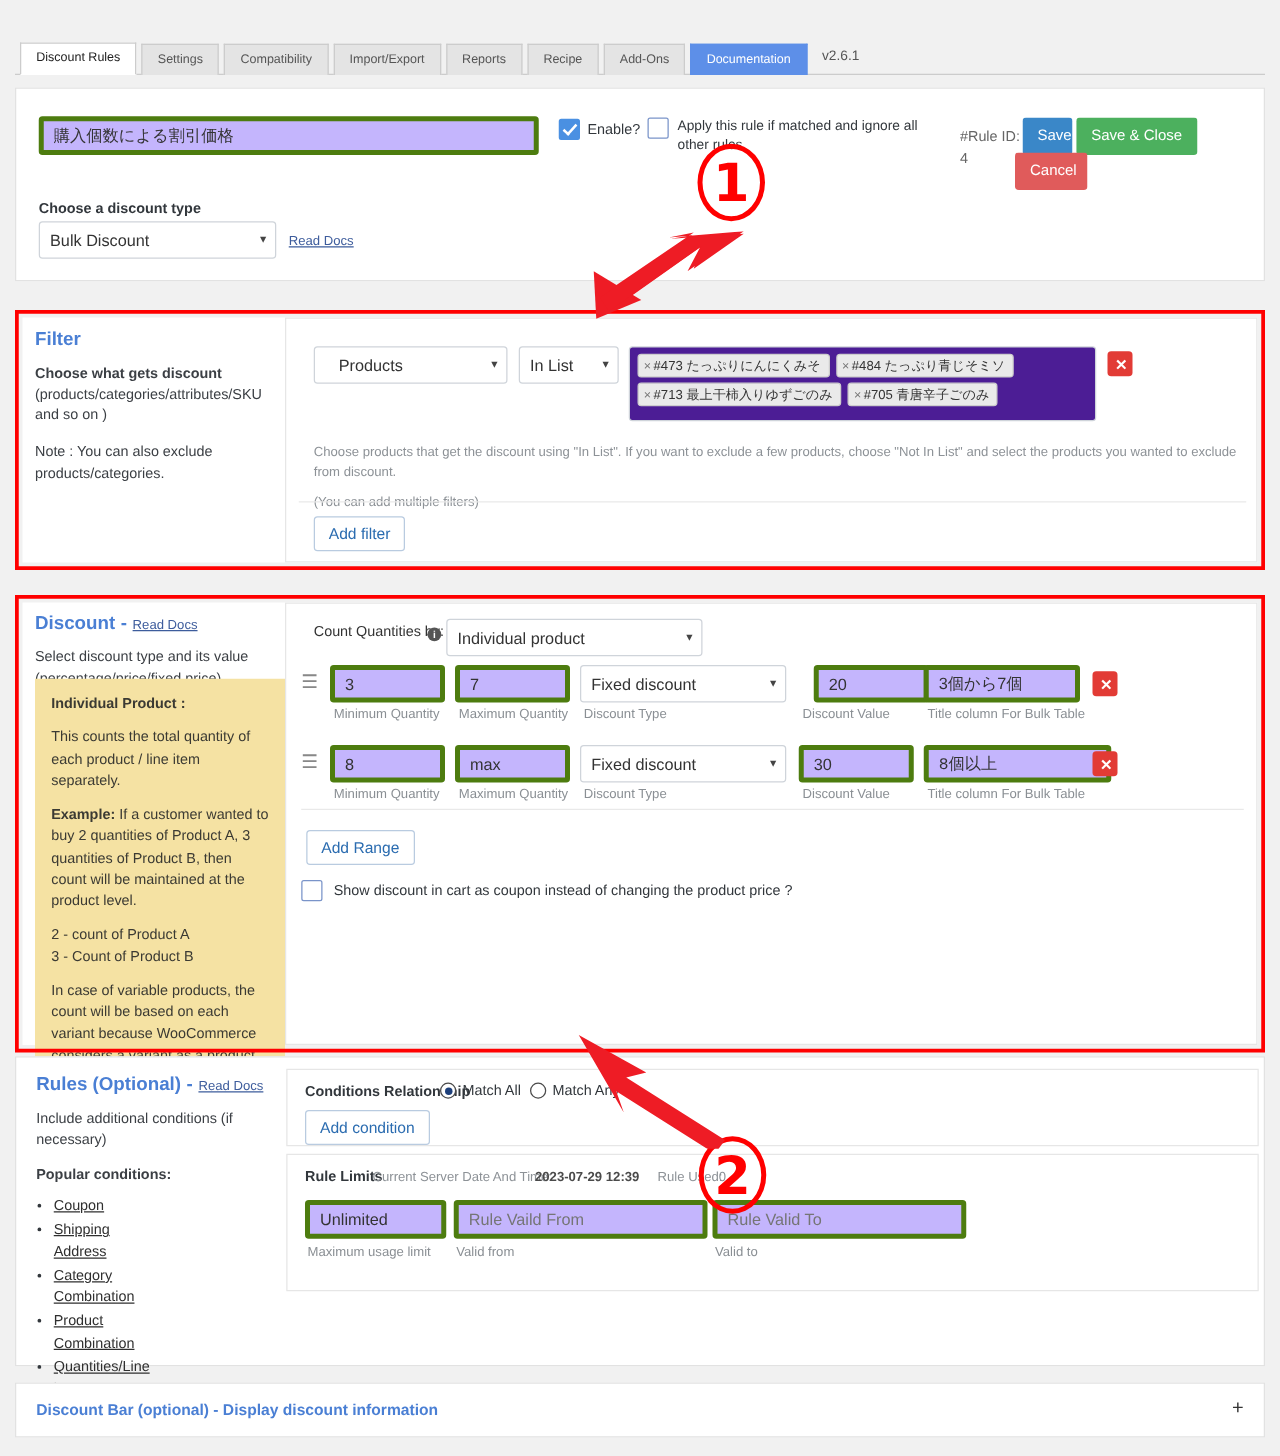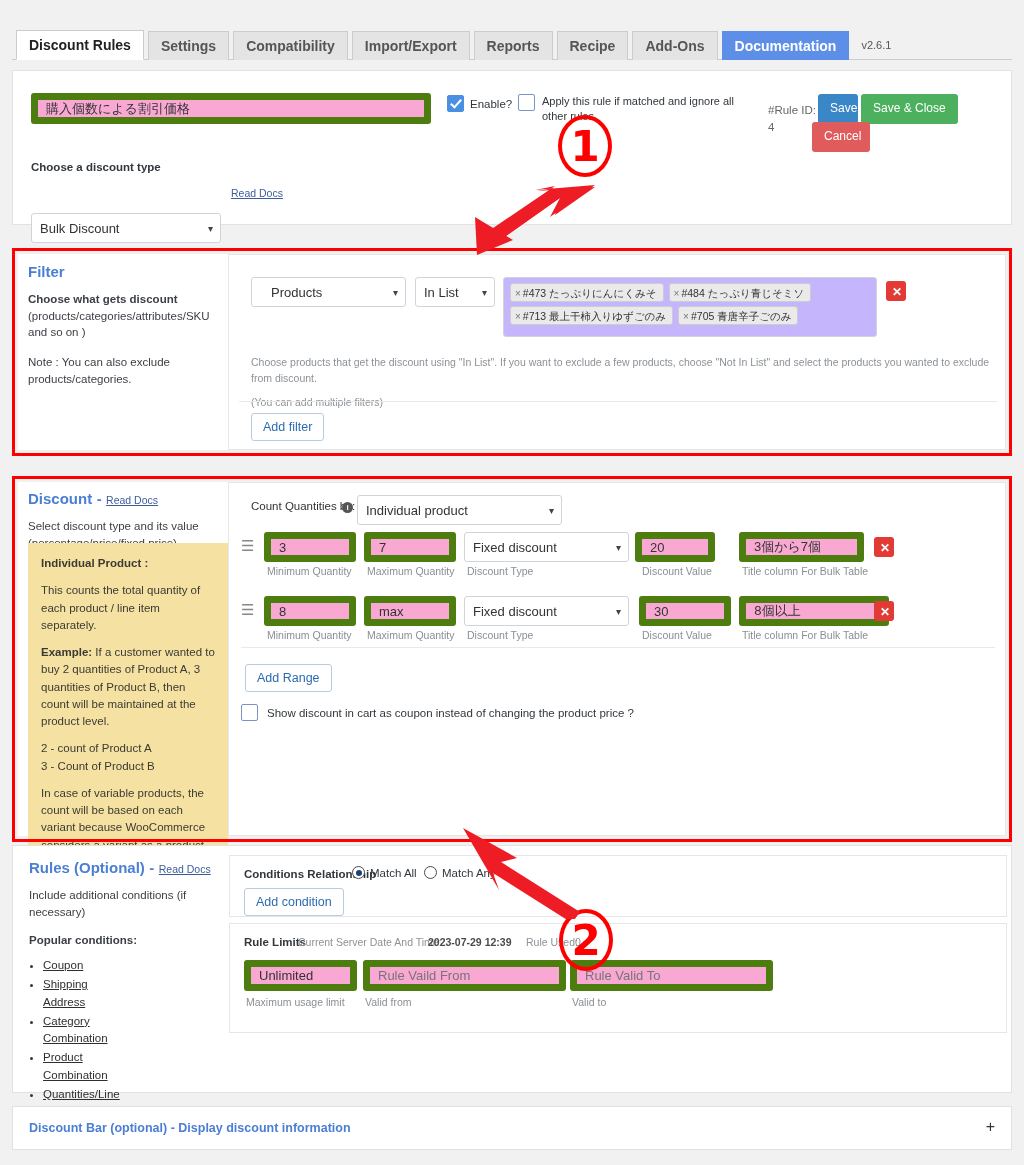--- a/index.html
+++ b/index.html
@@ -23,22 +23,22 @@
     left: 12px; top: 28px;
     width: 1000px;
     height: 32px;
     border-bottom: 1px solid #ccc;
     display: flex;
     align-items: flex-end;
     gap: 4px;
     padding-left: 4px;
   }
   .tab {
-    font-size: 14px;
-    font-weight: bold;
+    font-size: 10px;
+    font-weight: normal;
     padding: 7px 12px 7px 12px;
     background: #e4e4e4;
     border: 1px solid #ccc;
     border-bottom: none;
     color: #555;
     line-height: 1;
     position: relative;
     top: 1px;
     cursor: pointer;
     white-space: nowrap;
@@ -68,23 +68,23 @@
   }
   .redbox {
     position: absolute;
     border: 3px solid #ff0000;
     pointer-events: none;
     z-index: 30;
   }
 
   
   .txtinput {
-    border: 7px solid #4d7c0f;
-    border-radius: 3px;
-    background: #f9a8d4;
+    border: 4px solid #4d7c0f;
+    border-radius: 3px;
+    background: #c4b5fd;
     font-size: 13px;
     padding: 5px 8px;
     color: #333;
     font-family: "Liberation Sans", "DejaVu Sans", sans-serif;
     height: 30px;
   }
   .txtinput.ph { color: #55585c; }
   select.sel {
     -webkit-appearance: none;
     appearance: none;
@@ -200,21 +200,21 @@
     left: 2.5px; top: 2.5px;
     width: 6px; height: 6px;
     border-radius: 50%;
     background: #1d3f7a;
   }
 
   
   .tagbox {
     border: 1px solid #cfd4da;
     border-radius: 3px;
-    background: #c4b5fd;
+    background: #4c1d95;
     padding: 5px 6px;
     display: flex;
     flex-wrap: wrap;
     align-content: flex-start;
     gap: 4px 5px;
   }
   .chip {
     background: #eaeaea;
     border: 1px solid #cdcdcd;
     border-radius: 3px;
@@ -314,21 +314,21 @@
     <div style="position:absolute; left:755px; top:27px; width:52px; font-size:11.5px; color:#666; line-height:2.2;">
       <div>#Rule ID:</div>
       <div style="margin-top:-8px;">4</div>
     </div>
 
     <button class="btn btn-save" style="position:absolute; left:805px; top:23px; width:40px;">Save</button>
     <button class="btn btn-saveclose" style="position:absolute; left:848px; top:23px;">Save &amp; Close</button>
     <button class="btn btn-cancel" style="position:absolute; left:799px; top:51px; width:58px;">Cancel</button>
 
     <div style="position:absolute; left:18px; top:90px; font-size:11.5px; font-weight:bold;">Choose a discount type</div>
-    <div class="selwrap" style="position:absolute; left:18px; top:106px; width:190px;margin-top:36px;">
+    <div class="selwrap" style="position:absolute; left:18px; top:106px; width:190px;">
       <select class="sel" style="width:190px;">
         <option>Bulk Discount</option>
       </select>
       <span class="chev">▾</span>
     </div>
     <span class="readdocs" style="position:absolute; left:218px; top:116px;">Read Docs</span>
   </div>
 
   <div class="redbox" style="left:12px; top:248px; width:1000px; height:208px;"></div>
 
@@ -417,21 +417,21 @@
       <div style="position:absolute; left:0; top:48px; width:778px; height:60px;">
         <span class="drag" style="position:absolute; left:12px; top:7px;">☰</span>
         <input class="txtinput" style="position: absolute; left: 35px; top: 1px; width: 92px;" value="3">
         <input class="txtinput" style="position: absolute; left: 135px; top: 1px; width: 92px;" value="7">
         <div class="selwrap" style="position:absolute; left:235px; top:1px;">
           <select class="sel" style="width:165px;">
             <option>Fixed discount</option>
           </select>
           <span class="chev">▾</span>
         </div>
-        <input class="txtinput" style="position: absolute; left: 406px; top: 1px; width: 80px;" value="20">
+        <input class="txtinput" style="position: absolute; left: 422px; top: 1px; width: 92px;" value="20">
         <input class="txtinput" style="position: absolute; left: 510px; top: 1px; width: 125px;" value="3個から7個">
         <button class="btn-del" style="position:absolute; left:645px; top:6px;">✕</button>
 
         <div class="lbl-small" style="position:absolute; left:38px; top:34px;">Minimum Quantity</div>
         <div class="lbl-small" style="position:absolute; left:138px; top:34px;">Maximum Quantity</div>
         <div class="lbl-small" style="position:absolute; left:238px; top:34px;">Discount Type</div>
         <div class="lbl-small" style="position:absolute; left:413px; top:34px;">Discount Value</div>
         <div class="lbl-small" style="position:absolute; left:513px; top:34px;">Title column For Bulk Table</div>
       </div>
 

